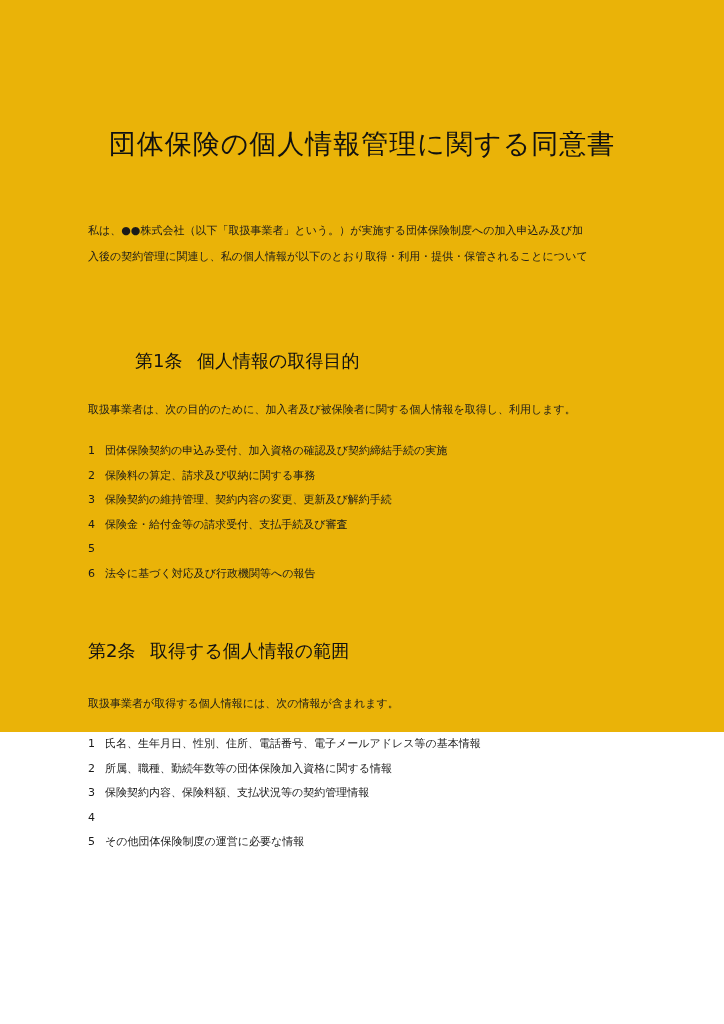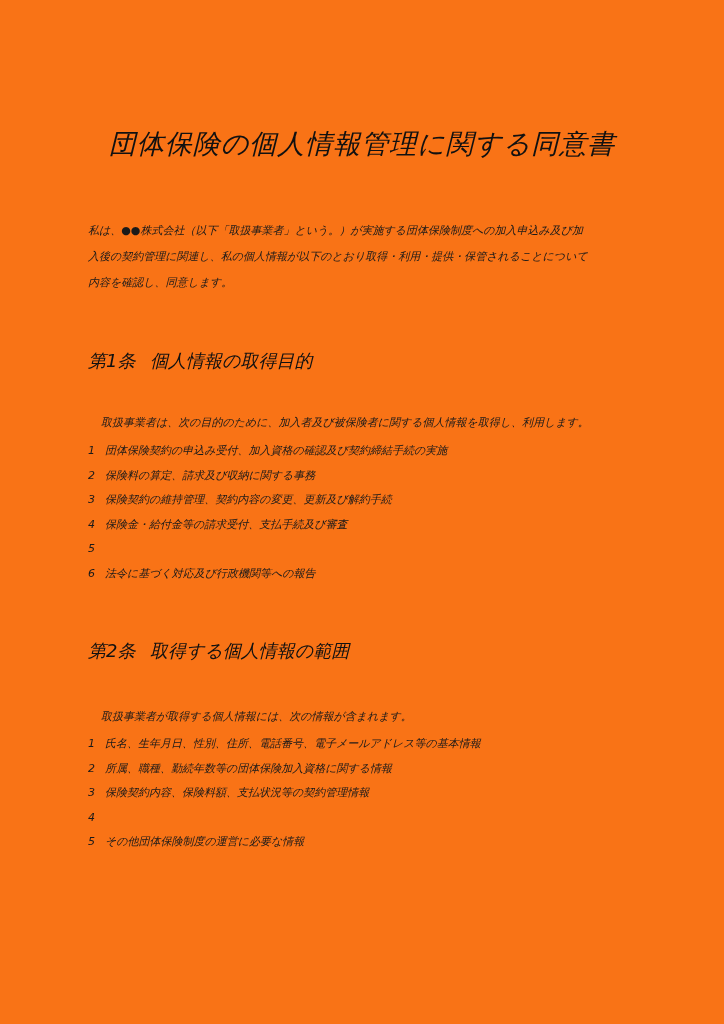--- a/index.html
+++ b/index.html
@@ -12,23 +12,22 @@
       height: 1024px;
       position: relative;
       overflow: hidden;
       font-family: "DejaVu Sans", "Liberation Sans", sans-serif;
       color: #111111;
     }
     .page {
       position: absolute;
       left: 0; top: 0;
       width: 724px;
-      height: 1024px;
-      background: #f97316;
-      font-style: italic;
+      height: 732px;
+      background: #eab308;
     }
     .doc-title {
       position: absolute;
       left: 0;
       top: 126px;
       width: 724px;
       text-align: center;
       font-size: 27px;
       line-height: 36px;
       letter-spacing: 1px;
@@ -62,21 +61,21 @@
     }
     .article-heading .art-no {
       display: inline-block;
       width: 62px;
     }
     .article-lead {
       position: absolute;
       left: 88px;
       font-size: 11px;
       line-height: 18px;
-      margin: 13px;
+      margin: 0;
       color: #1a1a1a;
       white-space: nowrap;
     }
     .item-list {
       position: absolute;
       left: 88px;
       margin: 0;
       padding: 0;
       list-style: none;
       font-size: 11px;
@@ -96,25 +95,24 @@
 </head>
 <body>
 
 <div class="page">
 
   <h1 class="doc-title">団体保険の個人情報管理に関する同意書</h1>
 
   <p class="intro">
     <span class="line">私は、●●株式会社（以下「取扱事業者」という。）が実施する団体保険制度への加入申込み及び加</span>
     <span class="line">入後の契約管理に関連し、私の個人情報が以下のとおり取得・利用・提供・保管されることについて</span>
-    <span class="line">内容を確認し、同意します。</span>
   </p>
 
   <section>
-    <h2 class="article-heading" style="top:348px;">
+    <h2 class="article-heading" style="top:348px;margin-left:47px;">
       <span class="art-no">第1条</span><span>個人情報の取得目的</span>
     </h2>
     <p class="article-lead" style="top:401px;">取扱事業者は、次の目的のために、加入者及び被保険者に関する個人情報を取得し、利用します。</p>
     <ul class="item-list" style="top:442px;">
       <li>
           <span class="num">1</span>
           <span>団体保険契約の申込み受付、加入資格の確認及び契約締結手続の実施</span>
         </li>
       <li>
           <span class="num">2</span>

